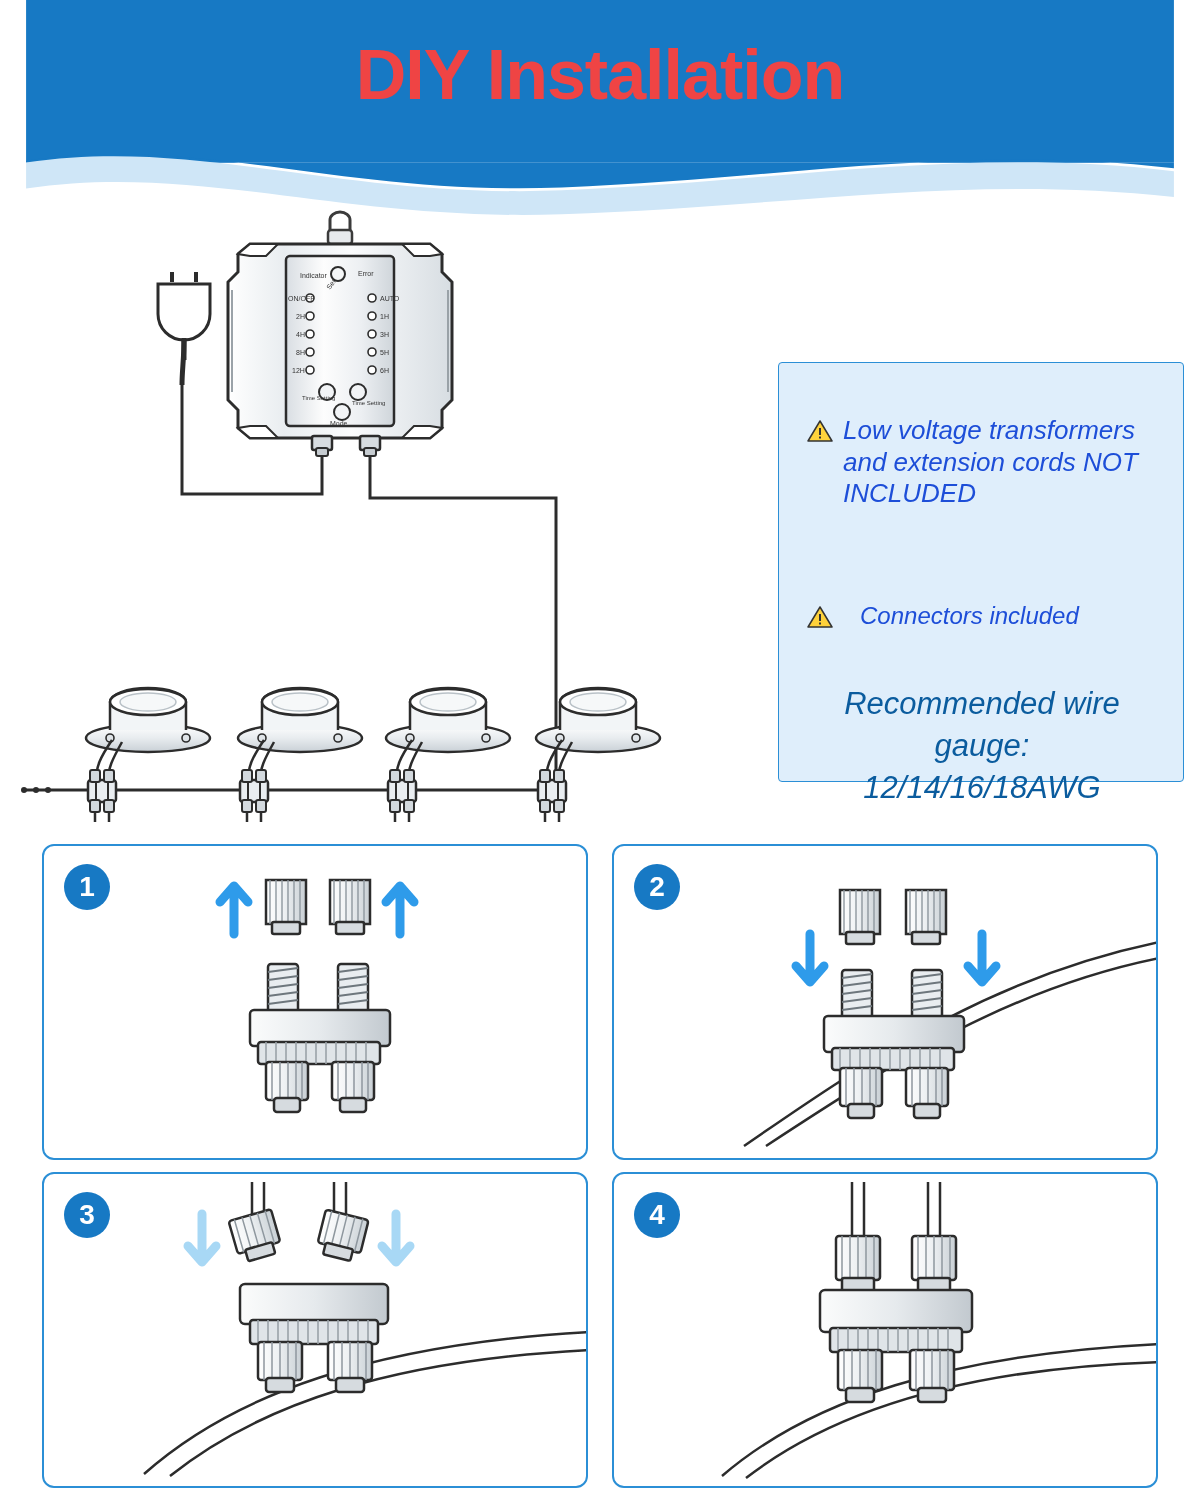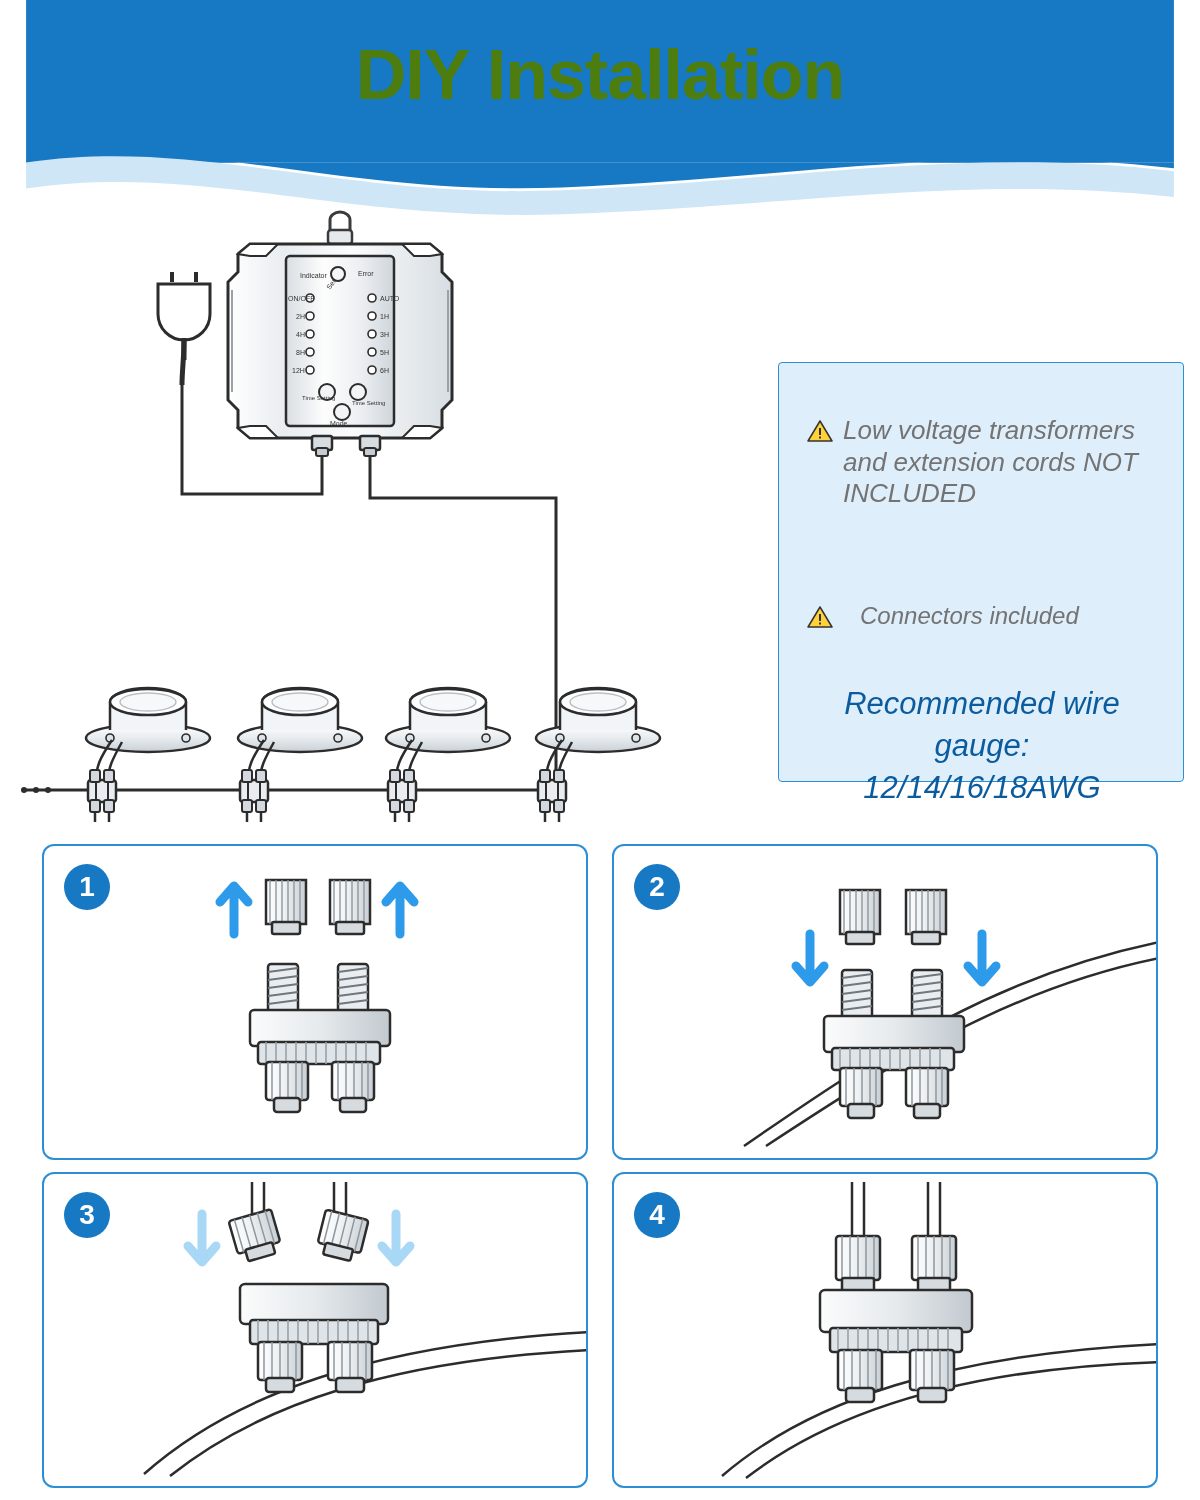--- a/index.html
+++ b/index.html
@@ -12,42 +12,42 @@
   }
   .header{
     position:absolute;left:0;top:0;width:1200px;height:220px;
   }
   .header-bg{
     position:absolute;left:0;top:0;width:1200px;height:220px;
   }
   .header-title{
     position:absolute;left:0;top:40px;width:1200px;
     text-align:center;
-    color:#4d7c0f;
+    color:#ef4444;
     font-size:70px;
     font-weight:bold;
     letter-spacing:-1px;
     line-height:1;
   }
   
   .info-box{
     position:absolute;left:778px;top:362px;width:406px;height:420px;
     background:#dfeefb;
     border:1px solid #2b8fd6;
     border-radius:4px;
     box-sizing:border-box;
   }
   .info-row{
     position:absolute;display:flex;align-items:flex-start;gap:10px;
   }
   .info-row.one{left:28px;top:52px;width:350px;}
   .info-row.two{left:28px;top:238px;width:360px;gap:27px;}
   .warn-tri{flex:0 0 auto;margin-top:4px;}
   .info-text{
-    color:#737373;
+    color:#1d4ed8;
     font-size:26px;
     font-style:italic;
     line-height:1.22;
     font-weight:500;
   }
   .info-text.small{font-size:24px;}
   .info-gauge{
     position:absolute;left:20px;top:320px;width:366px;
     text-align:center;
     color:#0b5c9e;

